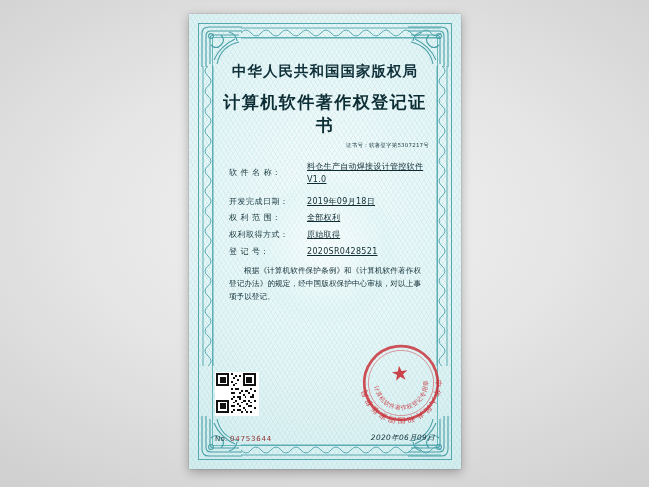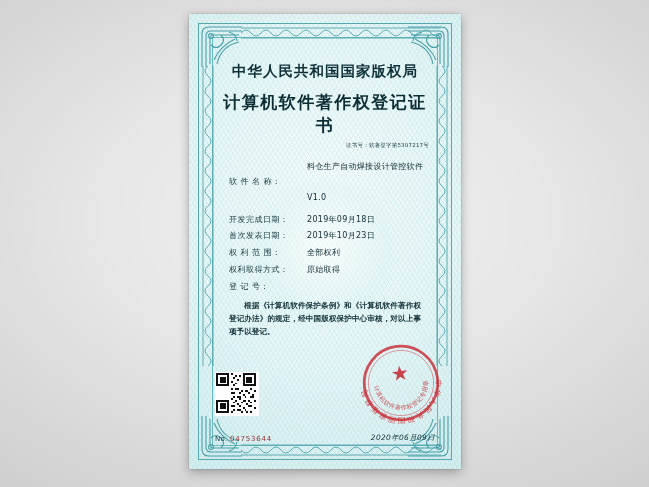--- a/index.html
+++ b/index.html
@@ -148,36 +148,36 @@
   .row .lbl {
     flex: 0 0 78px;
     color: #16363d;
     letter-spacing: 0.5px;
     white-space: pre;
   }
   .row .val {
     flex: 1 1 auto;
     color: #0f2c33;
     letter-spacing: 0.3px;
+    text-decoration: underline;
   }
   .row .val .sub {
     display: block;
-    margin-top: 20px;
+    margin-top: 2px;
   }
 
   .rows-tight .row { margin-bottom: 6px; }
 
   .para {
     padding: 0 10px 0 10px;
     font-size: 7.6px;
     line-height: 1.75;
     text-align: justify;
     color: #123038;
     text-indent: 15px;
-    font-weight: bold;
   }
 
   
   .qr {
     position: absolute;
     left: 26px;
     bottom: 53px;
     width: 42px;
     height: 42px;
     background: #ffffff;
@@ -319,35 +319,32 @@
             <span>料仓生产自动焊接设计管控软件</span>
             <span class="sub">V1.0</span>
           </div>
         </div>
 
 
         <div class="rows-tight" style="margin-top:11px">
           <div class="row">
             <div class="lbl">开发完成日期：</div>
             <div class="val">2019年09月18日</div>
-          </div>
-          <div class="row">
-            <div class="lbl">首次发表日期：</div>
-            <div class="val">2019年10月23日</div>
           </div>
           <div class="row">
             <div class="lbl">权 利 范 围：</div>
             <div class="val">全部权利</div>
           </div>
           <div class="row">
             <div class="lbl">权利取得方式：</div>
             <div class="val">原始取得</div>
           </div>
           <div class="row">
             <div class="lbl">登 记 号：</div>
+            <div class="val">2020SR0428521</div>
           </div>
         </div>
 
       </div>
 
       <div class="para">根据《计算机软件保护条例》和《计算机软件著作权登记办法》的规定，经中国版权保护中心审核，对以上事项予以登记。</div>
 
     </div>
 
     <div class="qr">

